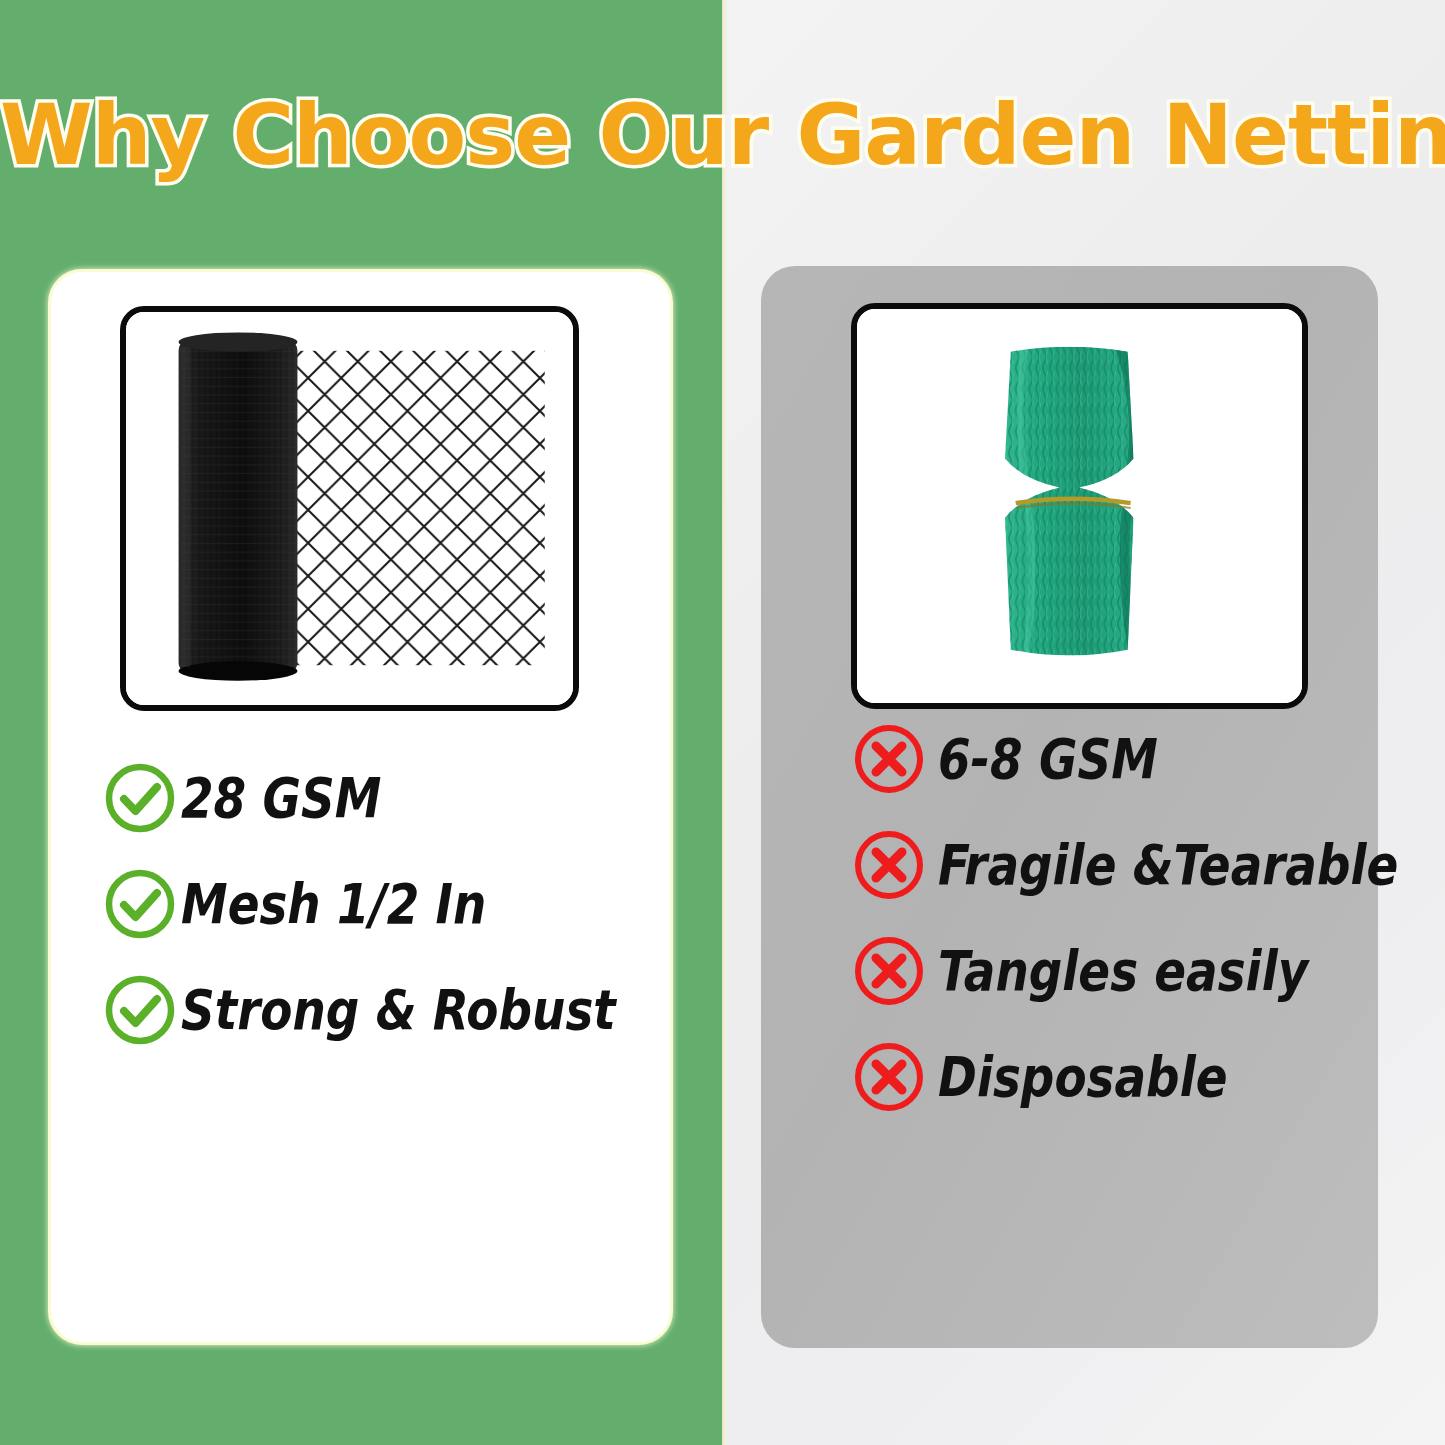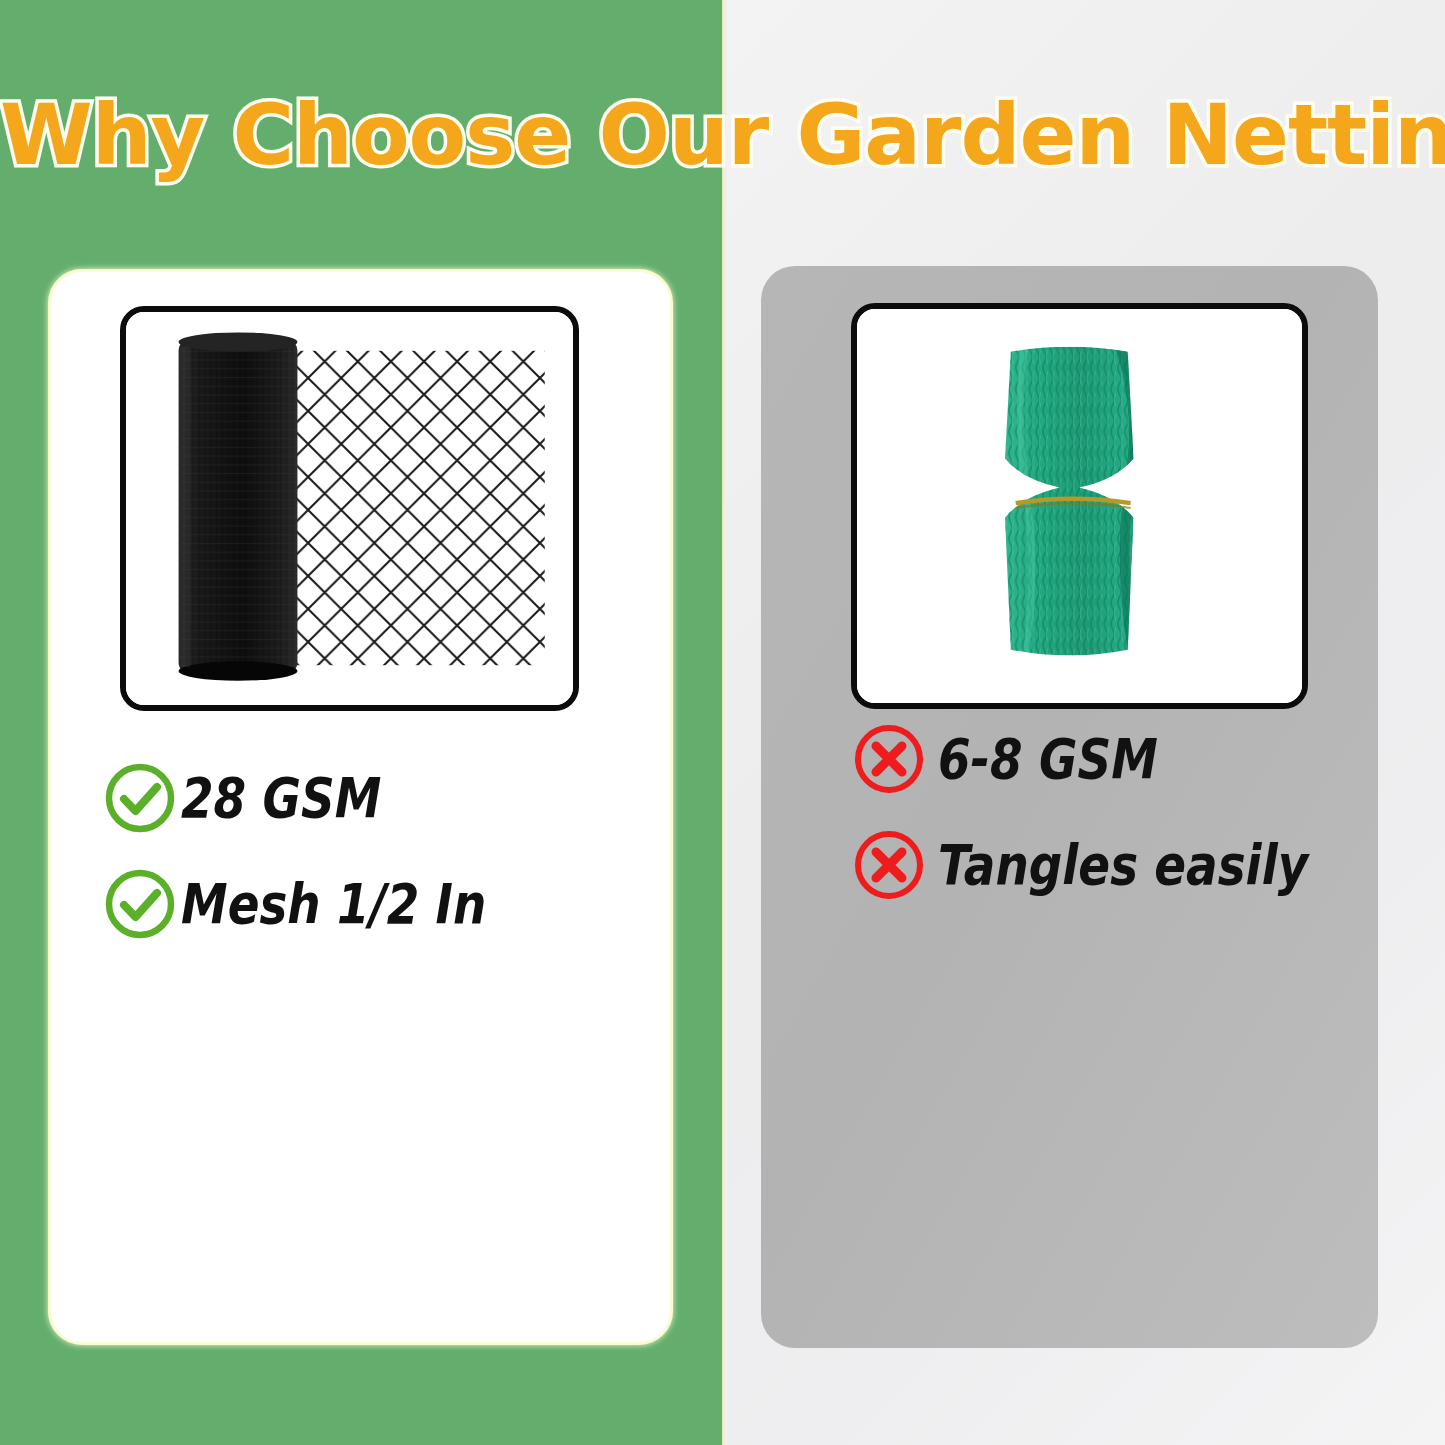--- a/index.html
+++ b/index.html
@@ -188,20 +188,27 @@
     </div>
 
     <div class="row">
       <svg class="icon" viewBox="0 0 74 74">
         <circle cx="37" cy="37" r="31" fill="none" stroke="#5bb02a" stroke-width="6.5"></circle>
         <path d="M21 38 L32.5 50 L54 26" fill="none" stroke="#5bb02a" stroke-width="8" stroke-linecap="round" stroke-linejoin="round"></path>
       </svg>
       <span class="label">Mesh 1/2 In</span>
     </div>
 
+    <div class="row">
+      <svg class="icon" viewBox="0 0 74 74">
+        <circle cx="37" cy="37" r="31" fill="none" stroke="#5bb02a" stroke-width="6.5"></circle>
+        <path d="M21 38 L32.5 50 L54 26" fill="none" stroke="#5bb02a" stroke-width="8" stroke-linecap="round" stroke-linejoin="round"></path>
+      </svg>
+      <span class="label">Strong &amp; Robust</span>
+    </div>
 
 
 
   </div>
 
   <div class="card card-bad"></div>
 
   <div class="img-frame img-frame-bad">
     <svg class="photo" viewBox="0 0 457 406" preserveAspectRatio="none">
       <defs>
@@ -237,25 +244,39 @@
 
     <div class="row">
       <svg class="icon" viewBox="0 0 74 74">
         <circle cx="37" cy="37" r="31" fill="none" stroke="#ee1c1c" stroke-width="6"></circle>
         <path d="M24 24 L50 50 M50 24 L24 50" fill="none" stroke="#ee1c1c" stroke-width="9" stroke-linecap="round"></path>
       </svg>
       <span class="label">6-8 GSM</span>
     </div>
 
 
+    <div class="row">
+      <svg class="icon" viewBox="0 0 74 74">
+        <circle cx="37" cy="37" r="31" fill="none" stroke="#ee1c1c" stroke-width="6"></circle>
+        <path d="M24 24 L50 50 M50 24 L24 50" fill="none" stroke="#ee1c1c" stroke-width="9" stroke-linecap="round"></path>
+      </svg>
+      <span class="label">Fragile &amp;Tearable</span>
+    </div>
 
     <div class="row">
       <svg class="icon" viewBox="0 0 74 74">
         <circle cx="37" cy="37" r="31" fill="none" stroke="#ee1c1c" stroke-width="6"></circle>
         <path d="M24 24 L50 50 M50 24 L24 50" fill="none" stroke="#ee1c1c" stroke-width="9" stroke-linecap="round"></path>
       </svg>
       <span class="label">Tangles easily</span>
     </div>
 
+    <div class="row">
+      <svg class="icon" viewBox="0 0 74 74">
+        <circle cx="37" cy="37" r="31" fill="none" stroke="#ee1c1c" stroke-width="6"></circle>
+        <path d="M24 24 L50 50 M50 24 L24 50" fill="none" stroke="#ee1c1c" stroke-width="9" stroke-linecap="round"></path>
+      </svg>
+      <span class="label">Disposable</span>
+    </div>
 
   </div>
 
 </div>
 
 </body></html>

